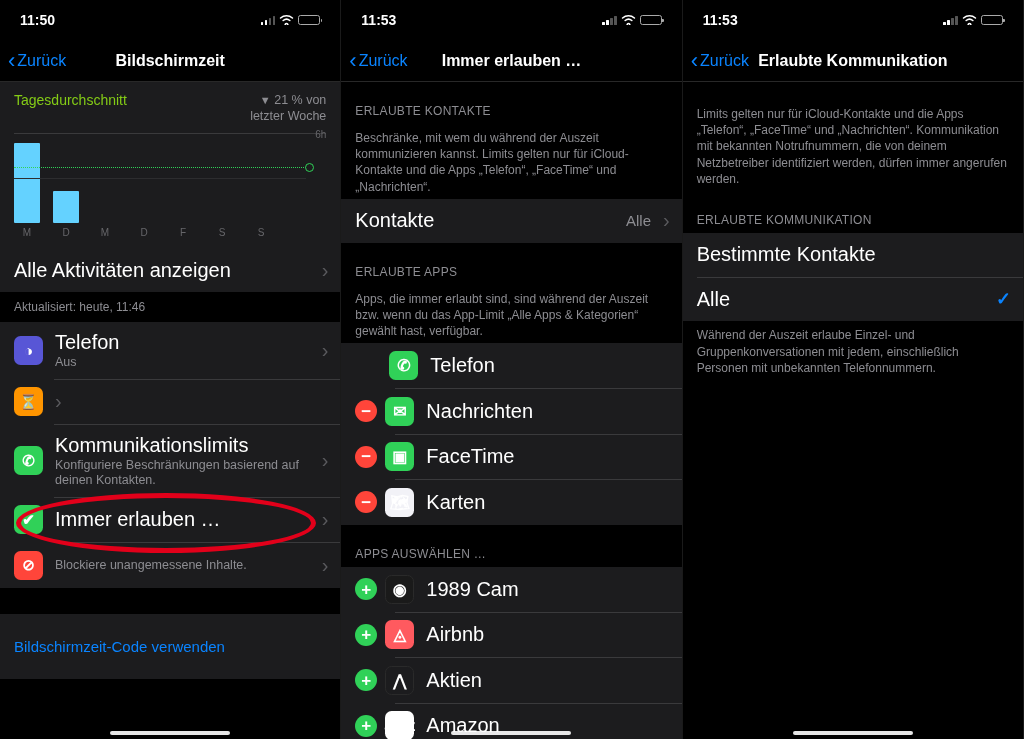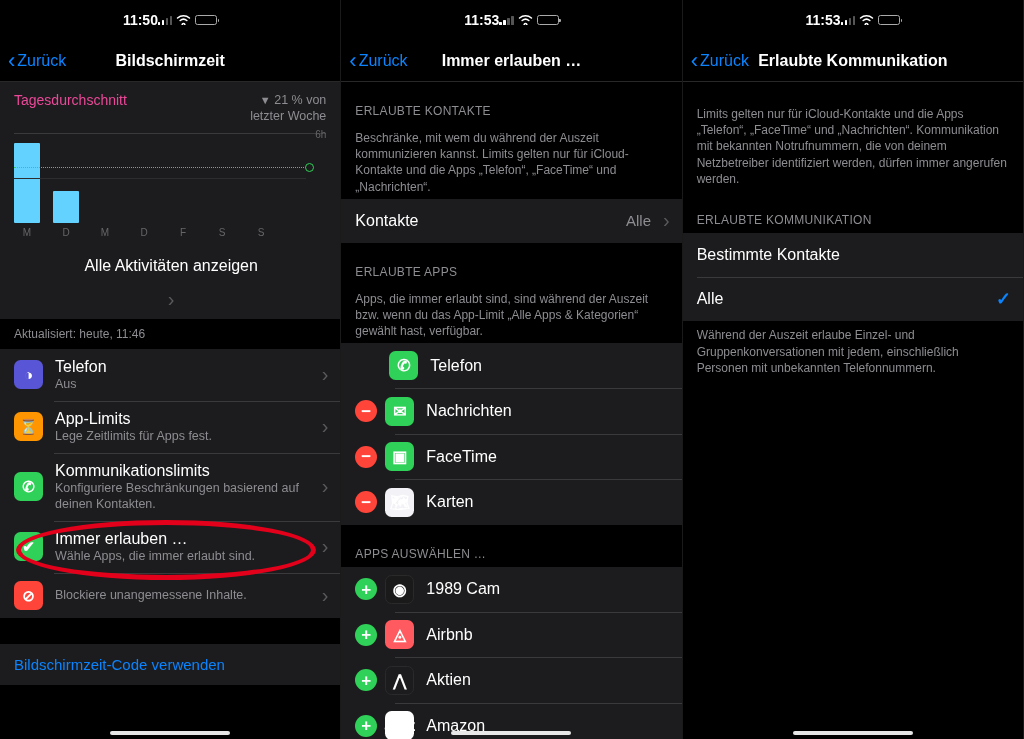--- a/index.html
+++ b/index.html
@@ -18,21 +18,21 @@
     background: #000;
     position: relative;
     overflow: hidden;
     border-right: 1px solid #1a1a1a;
   }
   
   .statusbar {
     height: 40px;
     display: flex;
     align-items: center;
-    justify-content: center;
+    justify-content: space-between;
     padding: 8px 20px;
     font-size: 14px;
     font-weight: 600;
   }
   .statusbar .right { display: flex; align-items: center; gap: 4px; }
   .signal { display: inline-flex; align-items: flex-end; gap: 1.5px; height: 10px; }
   .signal span { width: 2.5px; background: #fff; border-radius: 0.5px; }
   .signal span.dim { background: #555; }
   .wifi-icon { font-size: 13px; line-height: 1; }
   .battery {
@@ -96,29 +96,29 @@
   }
   .row .circle {
     width: 22px; height: 22px; border-radius: 50%; flex-shrink: 0;
     display: flex; align-items: center; justify-content: center;
     margin-right: -4px;
   }
   .circle.minus { background: #ff453a; }
   .circle.plus { background: #30d158; }
   .circle span { color: #fff; font-size: 17px; font-weight: 700; line-height: 1; }
   .row .txt { flex: 1; min-width: 0; }
-  .row .title { font-size: 16px; color: #fff; line-height: 1.25; }
+  .row .title { font-size: 20px; color: #fff; line-height: 1.25; }
   .row .sub { font-size: 12.5px; color: #8d8d92; line-height: 1.25; }
   .row .value { font-size: 15px; color: #8d8d92; }
   .chev { color: #5a5a5e; font-size: 20px; font-weight: 300; }
   .check { color: #0a84ff; font-size: 18px; font-weight: 700; }
   
   .summary { background: #1c1c1e; padding: 10px 14px 8px; }
   .summary-top { display: flex; justify-content: space-between; align-items: flex-start; }
-  .avg-label { font-size: 14px; color: #ec4899; }
+  .avg-label { font-size: 14px; color: #84cc16; }
   .avg-val { font-size: 30px; font-weight: 400; color: #fff; margin-top: 2px; }
   .pct { font-size: 12.5px; color: #8d8d92; text-align: right; line-height: 1.3; }
   .pct .arrow { font-size: 11px; }
   .chart {
     position: relative; height: 90px; margin-top: 8px;
     display: flex; align-items: flex-end; gap: 13px;
     padding-right: 20px;
     border-top: 0.5px solid #3a3a3c;
   }
   .chart .gl { position: absolute; left: 0; right: 20px; height: 0.5px; background: #2d2d2f; }
@@ -126,31 +126,31 @@
   .chart .avgline { position: absolute; left: 0; right: 18px; border-top: 1.5px dotted #30d158; top: 38%; }
   .chart .avgdot {
     position: absolute; width: 9px; height: 9px; border-radius: 50%;
     border: 1.5px solid #30d158; background: #1c1c1e;
     right: 12px; top: calc(38% - 4px);
   }
   .bar { width: 26px; background: #64d2ff; border-radius: 1px; }
   .days { display: flex; gap: 13px; padding: 4px 0 2px; }
   .days span { width: 26px; text-align: center; font-size: 10px; color: #66666a; }
   .updated { font-size: 12px; color: #8d8d92; padding: 8px 14px; }
-  .single-row { background: #1c1c1e; flex-direction: column; }
+  .single-row { background: #1c1c1e; }
   .red-ellipse {
     position: absolute;
     width: 300px; height: 60px;
     border: 5px solid #e2001a;
     border-radius: 50%;
     left: 16px;
     pointer-events: none;
     z-index: 5;
   }
-  .link-row { font-size: 15px; color: #0a84ff; padding: 12px 14px; background: #1c1c1e; }
+  .link-row { font-size: 15px; color: #0a84ff; padding: 24px 14px; background: #1c1c1e; }
   .home-ind {
     position: absolute; bottom: 4px; left: 50%; transform: translateX(-50%);
     width: 120px; height: 4.5px; background: #fff; border-radius: 3px; opacity: 0.9;
   }
   
   .ic-phone { background:#30d158; } .ic-msg { background:#30d158; }
   .ic-ft { background:#30d158; } .ic-maps { background:#f2f2f7; }
   .ic-1998 { background:#1a1a1a; border:1px solid #2a2a2a; } .ic-airbnb { background:#ff5a5f; }
   .ic-aktien { background:#1c1c1e; border:1px solid #2a2a2a; } .ic-amazon { background:#fff; color:#111; font-size:8px; }
   .ic-down { background:#5856d6; } .ic-limits { background:#ff9500; }
@@ -239,45 +239,40 @@
             <div class="title">Telefon</div>
             <div class="sub">Aus</div>
           </div>
         <span class="chev">›</span>
       </div>
         <div class="sep"></div>
       <div class="row">
         <div class="appicon ic-limits">
             <span class="ic-glyph">⏳</span>
           </div>
-        <div class="txt">
-            <div class="title">App-Limits</div>
-            <div class="sub">Lege Zeitlimits für Apps fest.</div>
-          </div>
         <span class="chev">›</span>
       </div>
         <div class="sep"></div>
       <div class="row">
         <div class="appicon ic-comm">
             <span class="ic-glyph">✆</span>
           </div>
         <div class="txt">
             <div class="title">Kommunikationslimits</div>
             <div class="sub">Konfiguriere Beschränkungen basierend auf deinen Kontakten.</div>
           </div>
         <span class="chev">›</span>
       </div>
         <div class="sep"></div>
       <div class="row">
         <div class="appicon ic-allow">
             <span class="ic-glyph">✔</span>
           </div>
         <div class="txt">
             <div class="title">Immer erlauben …</div>
-            <div class="sub">Wähle Apps, die immer erlaubt sind.</div>
           </div>
         <span class="chev">›</span>
       </div>
         <div class="sep"></div>
       <div class="row">
         <div class="appicon ic-restr">
             <span class="ic-glyph">⊘</span>
           </div>
         <div class="txt">
             <div class="sub">Blockiere unangemessene Inhalte.</div>

